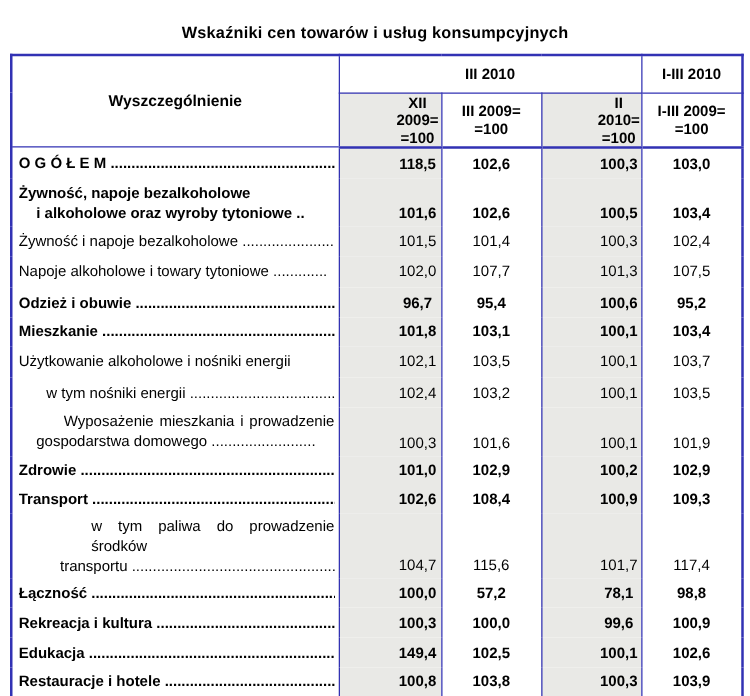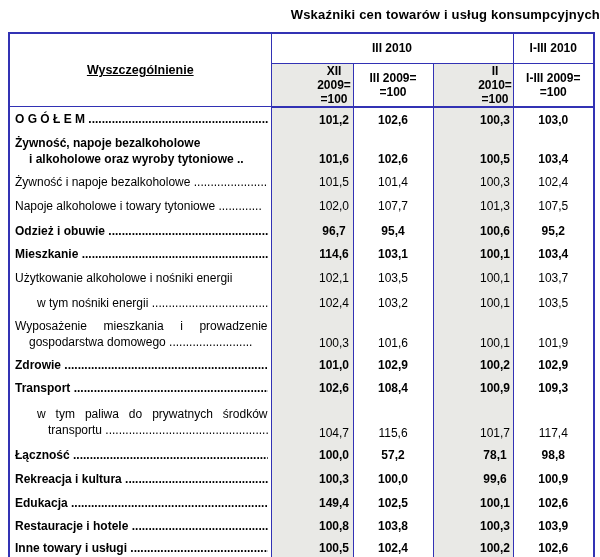--- a/index.html
+++ b/index.html
@@ -10,24 +10,24 @@
   }
   *{box-sizing:border-box;}
   html,body{margin:0;padding:0;}
   body{
     width:600px;height:557px;overflow:hidden;
     background:var(--bg);
     font-family:"Liberation Sans","DejaVu Sans",sans-serif;
     color:var(--text);
   }
   .title{
-    text-align:right;
+    text-align:center;
     font-weight:bold;
     font-size:13px;
-    padding-top:7px;
+    padding-top:18px;
     letter-spacing:.2px;
   }
   table.price{
     border-collapse:collapse;
     table-layout:fixed;
     width:585px;
     margin:10px 0 0 8px;
     border:2px solid var(--border);
   }
   col.c-label{width:262px;}
@@ -40,21 +40,21 @@
     border-right:1px solid var(--border);
     padding:0;
     font-size:12px;
     color:var(--text);
   }
   thead th{font-weight:bold;vertical-align:middle;}
   tr.grow{height:30px;}
   tr.grow th{border-bottom:1px solid var(--border);}
   tr.srow{height:40px;}
   tr.srow th{border-bottom:2px solid var(--border);}
-  th.wysz{border-bottom:2px solid var(--border);font-size:12.5px;text-decoration:underline;}
+  th.wysz{border-bottom:2px solid var(--border);font-size:12.5px;}
   .sub span{display:block;line-height:14px;}
   .shade{background:var(--shade);padding-left:44px;}
   td.label{
     vertical-align:middle;
     padding:2px 3px 2px 5px;
   }
   td.num{
     text-align:center;
     vertical-align:middle;
     font-weight:normal;
@@ -64,20 +64,21 @@
   .line{
     display:block;
     line-height:16px;
     white-space:nowrap;
     overflow:hidden;
   }
   .just{
     white-space:normal;
     text-align:justify;
     text-align-last:justify;
+    margin-left:36px;
   }
   .ind1{padding-left:14px;}
   .ind2{padding-left:22px;}
   .ind3{padding-left:33px;}
 </style>
 </head>
 <body>
 
 <div class="title">Wskaźniki cen towarów i usług konsumpcyjnych</div>
 
@@ -113,21 +114,21 @@
           <span>=100</span>
         </th>
     </tr>
   </thead>
   <tbody>
 
     <tr class="b" style="height:25px">
       <td class="label">
           <span class="line">O G Ó Ł E M  ............................................................</span>
         </td>
-      <td class="num shade">101,2</td>
+      <td class="num shade">118,5</td>
       <td class="num">102,6</td>
       <td class="num shade">100,3</td>
       <td class="num">103,0</td>
     </tr>
 
     <tr class="b two" style="height:38px">
       <td class="label">
         <span class="line">Żywność, napoje bezalkoholowe</span>
         <span class="line ind1">i alkoholowe oraz wyroby tytoniowe ..</span>
       </td>
@@ -164,21 +165,21 @@
       <td class="num shade">96,7</td>
       <td class="num">95,4</td>
       <td class="num shade">100,6</td>
       <td class="num">95,2</td>
     </tr>
 
     <tr class="b" style="height:23px">
       <td class="label">
           <span class="line">Mieszkanie ......................................................................</span>
         </td>
-      <td class="num shade">114,6</td>
+      <td class="num shade">101,8</td>
       <td class="num">103,1</td>
       <td class="num shade">100,1</td>
       <td class="num">103,4</td>
     </tr>
 
     <tr style="height:25px">
       <td class="label">
           <span class="line">Użytkowanie alkoholowe i nośniki energii</span>
         </td>
       <td class="num shade">102,1</td>
@@ -223,21 +224,21 @@
           <span class="line">Transport ........................................................................</span>
         </td>
       <td class="num shade">102,6</td>
       <td class="num">108,4</td>
       <td class="num shade">100,9</td>
       <td class="num">109,3</td>
     </tr>
 
     <tr class="two" style="height:44px">
       <td class="label">
-        <span class="line just ind2">w tym paliwa do prywatnych środków</span>
+        <span class="line just ind2">w tym paliwa do prowadzenie środków</span>
         <span class="line ind3">transportu .....................................................</span>
       </td>
       <td class="num shade">104,7</td>
       <td class="num">115,6</td>
       <td class="num shade">101,7</td>
       <td class="num">117,4</td>
     </tr>
 
     <tr class="b" style="height:23px">
       <td class="label">

